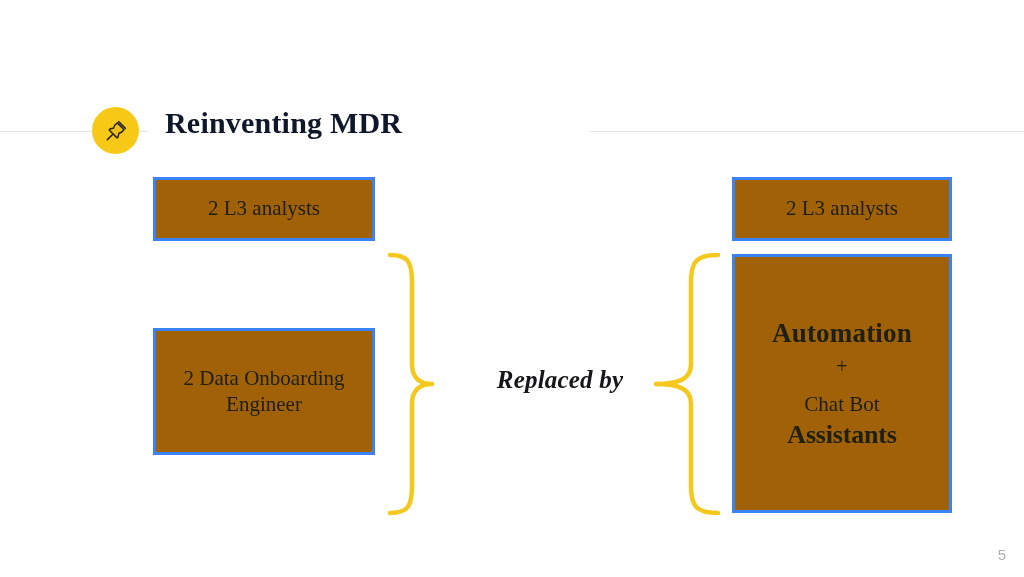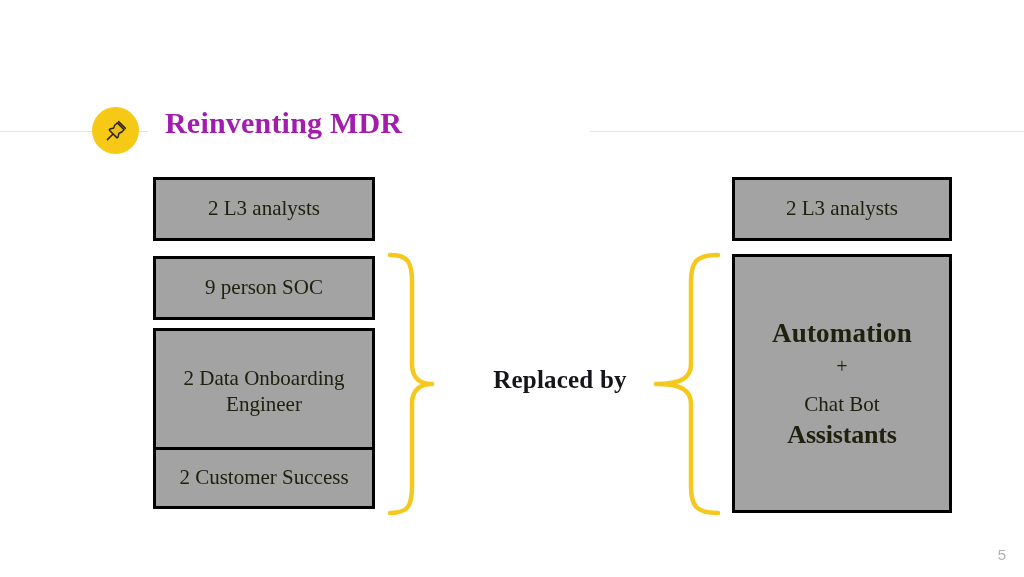--- a/index.html
+++ b/index.html
@@ -43,29 +43,29 @@
   }
   .pin-badge svg { display: block; }
 
   .slide-title {
     position: absolute;
     left: 165px;
     top: 106px;
     font-size: 30px;
     font-weight: 700;
     letter-spacing: .2px;
-    color: #a21caf;
+    color: #0f172a;
     white-space: nowrap;
   }
 
   
   .gbox {
     position: absolute;
-    background: #a3a3a3;
-    border: 3px solid #000000;
+    background: #a16207;
+    border: 3px solid #3b82f6;
     box-sizing: border-box;
     display: flex;
     align-items: center;
     justify-content: center;
     text-align: center;
     color: #20200f;
     line-height: 1.22;
   }
   .gbox .btext { padding: 0 8px; }
 
@@ -119,20 +119,21 @@
   .center-label {
     position: absolute;
     left: 440px;
     top: 366px;
     width: 240px;
     text-align: center;
     font-size: 25px;
     font-weight: 700;
     color: #16161a;
     letter-spacing: .2px;
+    font-style: italic;
   }
 
   
   .page-num {
     position: absolute;
     right: 18px;
     bottom: 14px;
     font-size: 15px;
     color: #b0b0b0;
     font-family: "Liberation Sans", sans-serif;
@@ -156,28 +157,22 @@
         </g>
       </svg>
     </span>
   </div>
 
   <div class="slide-title">Reinventing MDR</div>
 
   <div class="gbox" id="lbox0">
     <span class="btext">2 L3 analysts</span>
   </div>
-  <div class="gbox" id="lbox1">
-    <span class="btext">9 person SOC</span>
-  </div>
   <div class="gbox" id="lbox2">
     <span class="btext">2 Data Onboarding Engineer</span>
-  </div>
-  <div class="gbox" id="lbox3">
-    <span class="btext">2 Customer Success</span>
   </div>
 
   <div class="brace" id="brace-left">
     <svg viewBox="0 0 50 264" preserveAspectRatio="none" aria-hidden="true">
       <path d="M4 3 C22 3 26 10 26 30 L26 112 C26 126 34 132 46 132 C34 132 26 138 26 152 L26 234 C26 254 22 261 4 261" fill="none" stroke="#F5C81E" stroke-width="4.5" stroke-linecap="round" stroke-linejoin="round"></path>
     </svg>
   </div>
 
   <div class="brace" id="brace-right">
     <svg viewBox="0 0 70 264" preserveAspectRatio="none" aria-hidden="true">

